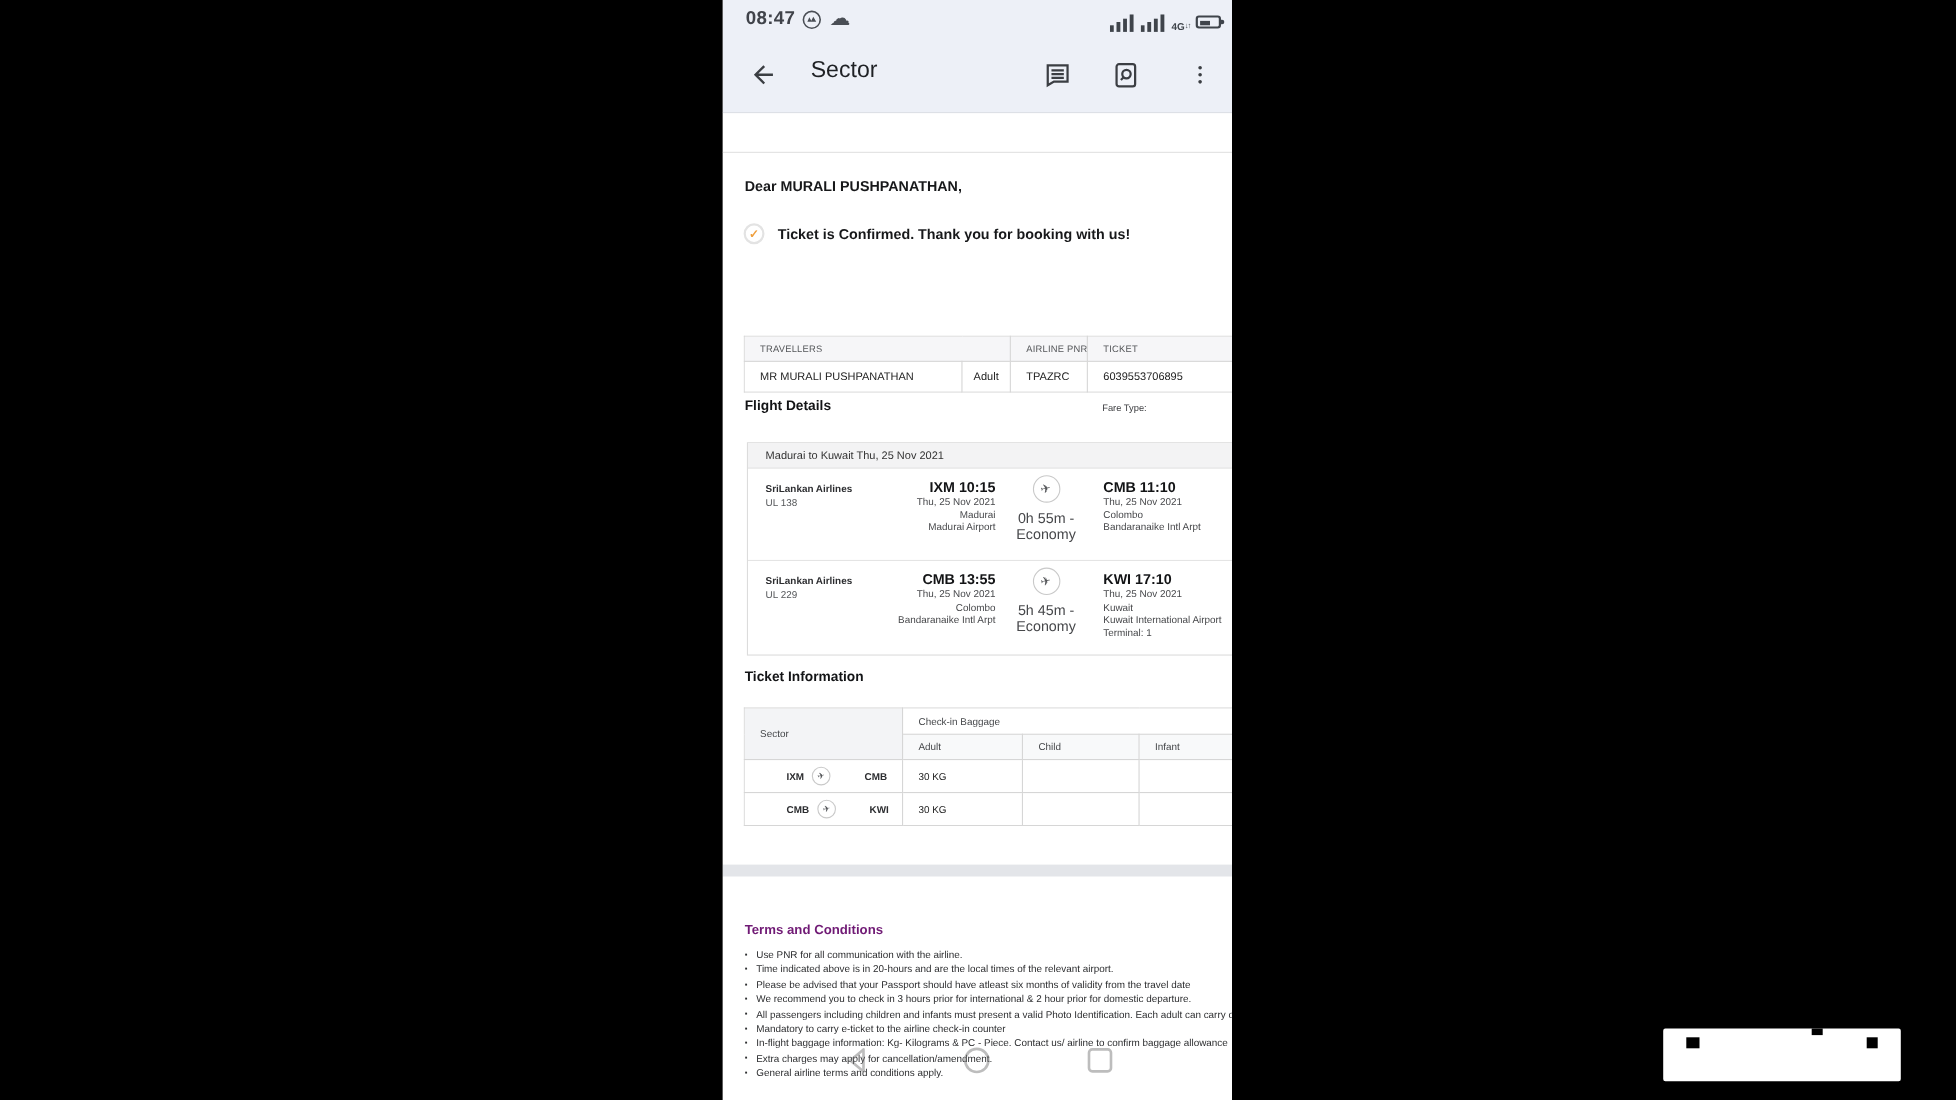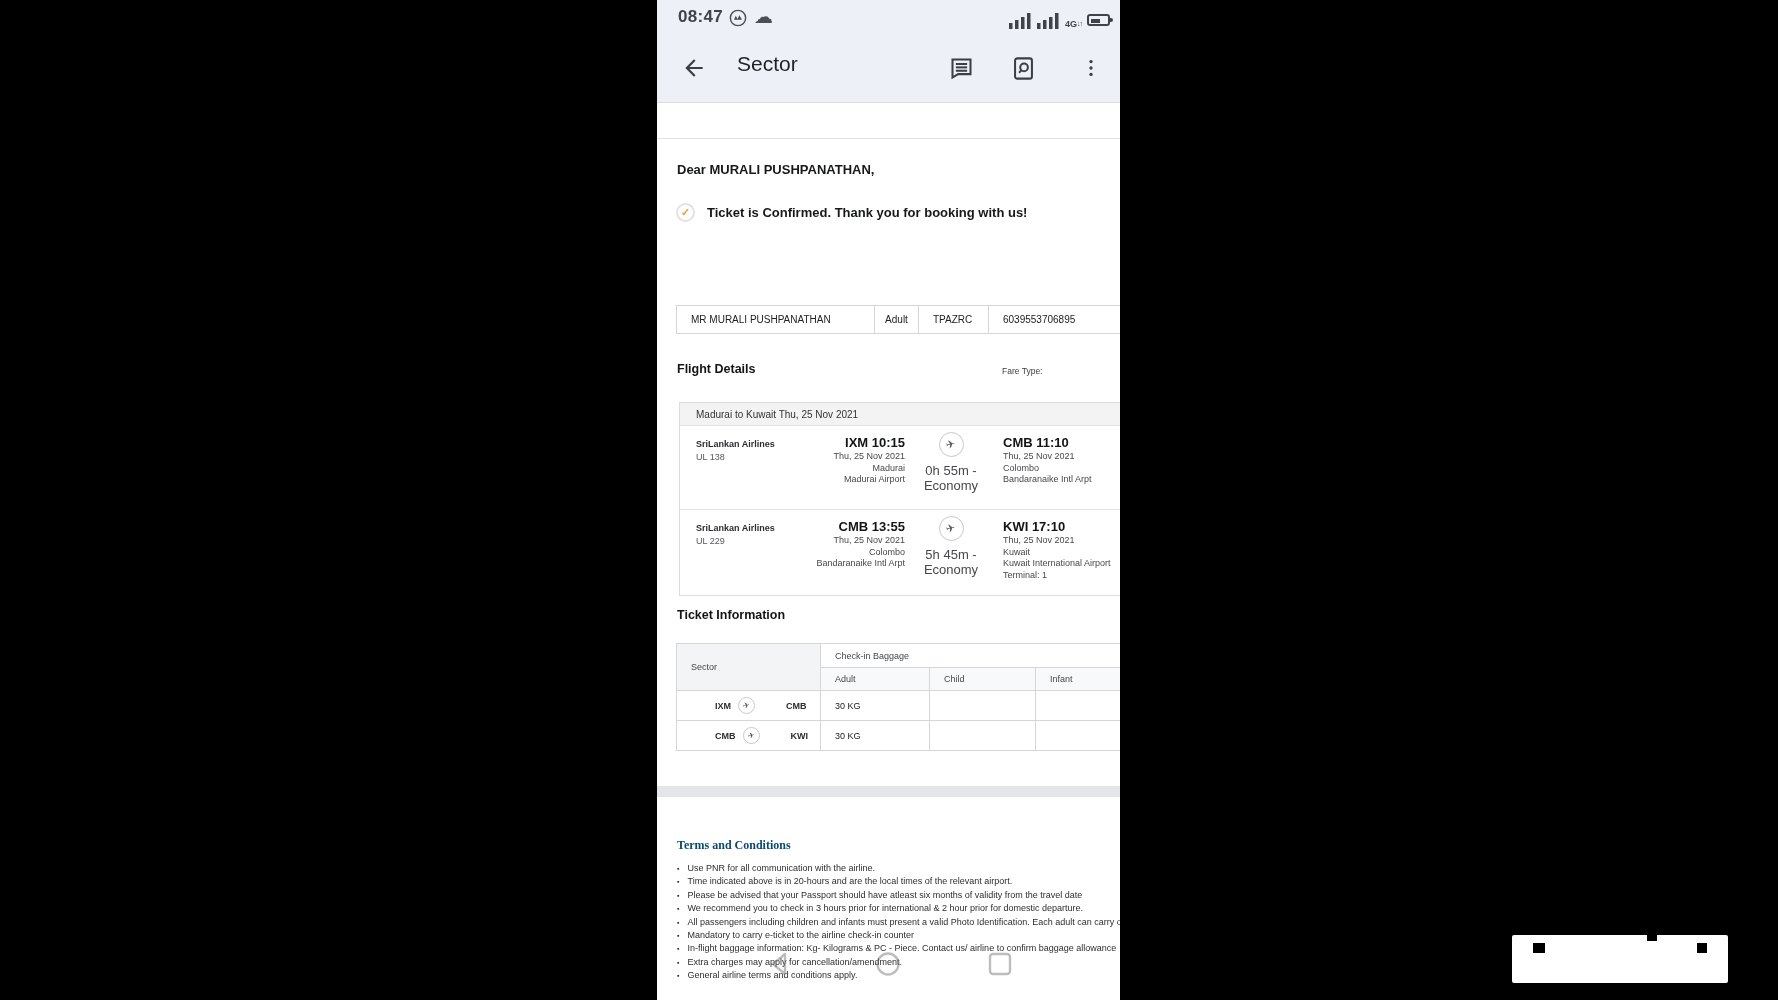--- a/index.html
+++ b/index.html
@@ -83,21 +83,21 @@
   .bag th { font-weight:400; font-size:9px; color:#45474a; padding-left:14px; }
   .bag .sector-h { background:#f3f4f6; font-size:9px; }
   .bag .checkin-h { height:24px; background:#fff; }
   .bag .sub th { height:23px; background:#f8f9fa; }
   .bag td { height:29px; font-size:9px; color:#222; padding-left:14px; }
   .sector-cell { display:flex; align-items:center; gap:7px; height:29px; }
   .sector-cell b { font-size:9px; color:#2c2d30;padding-left:24px; }
   .mini-plane { width:17px; height:17px; border:1px solid #c9c9c9; border-radius:50%; display:flex; align-items:center; justify-content:center; }
   .mini-plane span { font-size:8px; color:#55575a; transform:rotate(-12deg); }
 
-  .terms-heading { position:absolute; left:20px; top:838px; font-size:12px; font-weight:700; color:#0c4a6e;font-family:Liberation Serif, serif; }
+  .terms-heading { position:absolute; left:20px; top:838px; font-size:12px; font-weight:700; color:#701a75; }
   .terms-list { position:absolute; left:20px; top:862px; width:443px; list-style:none; }
   .terms-list li { display:flex; gap:8px; font-size:9px; color:#2d2e30; line-height:13.4px; white-space:nowrap; overflow:hidden; }
   .terms-list .bullet { font-size:7px; color:#2d2e30; line-height:13.4px; }
 
   
   .nav-overlay { position:absolute; left:0; top:938px; width:463px; height:52px; pointer-events:none; }
   .nav-btn { position:absolute; top:12px; width:28px; height:28px; opacity:.45; cursor:pointer; pointer-events:auto; }
   .nav-back { left:109px; } .nav-home { left:217px; } .nav-recents { left:329px; }
 
   
@@ -193,20 +193,25 @@
 
     <div class="trav-wrap">
       <table class="trav">
         <colgroup>
             <col style="width:198px">
             <col style="width:44px">
             <col style="width:70px">
             <col style="width:268px">
           </colgroup>
         <tbody>
+            <tr>
+          <th colspan="2">TRAVELLERS</th>
+          <th>AIRLINE PNR</th>
+          <th>TICKET</th>
+        </tr>
         <tr>
           <td>MR MURALI PUSHPANATHAN</td>
           <td class="center">Adult</td>
           <td>TPAZRC</td>
           <td>6039553706895</td>
         </tr>
       </tbody>
         </table>
     </div>
 

